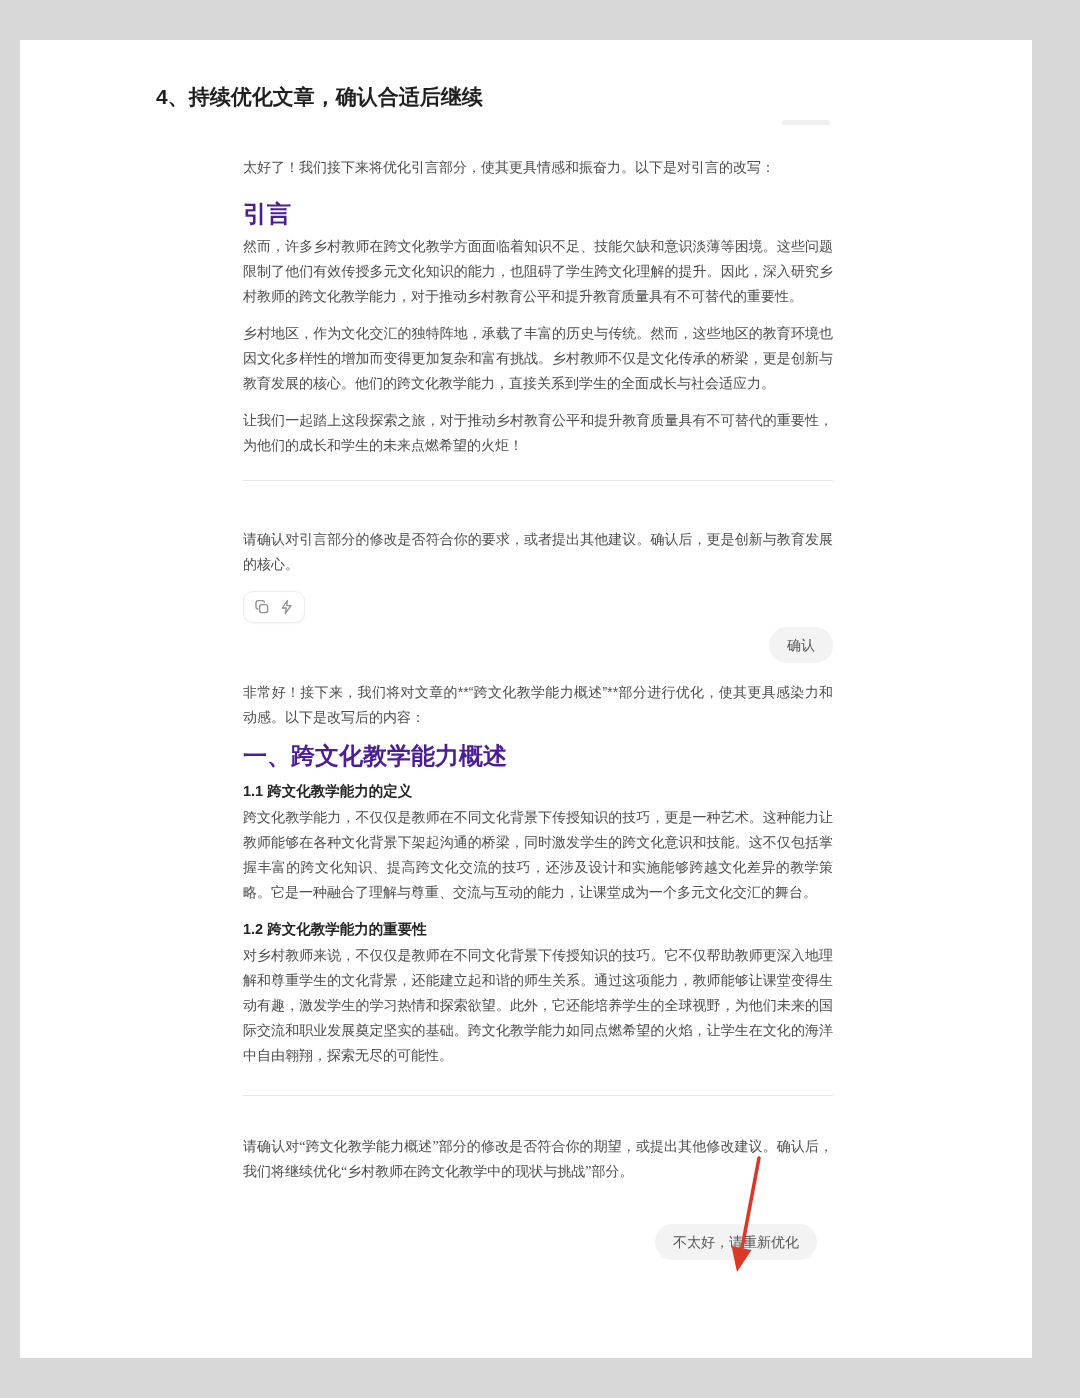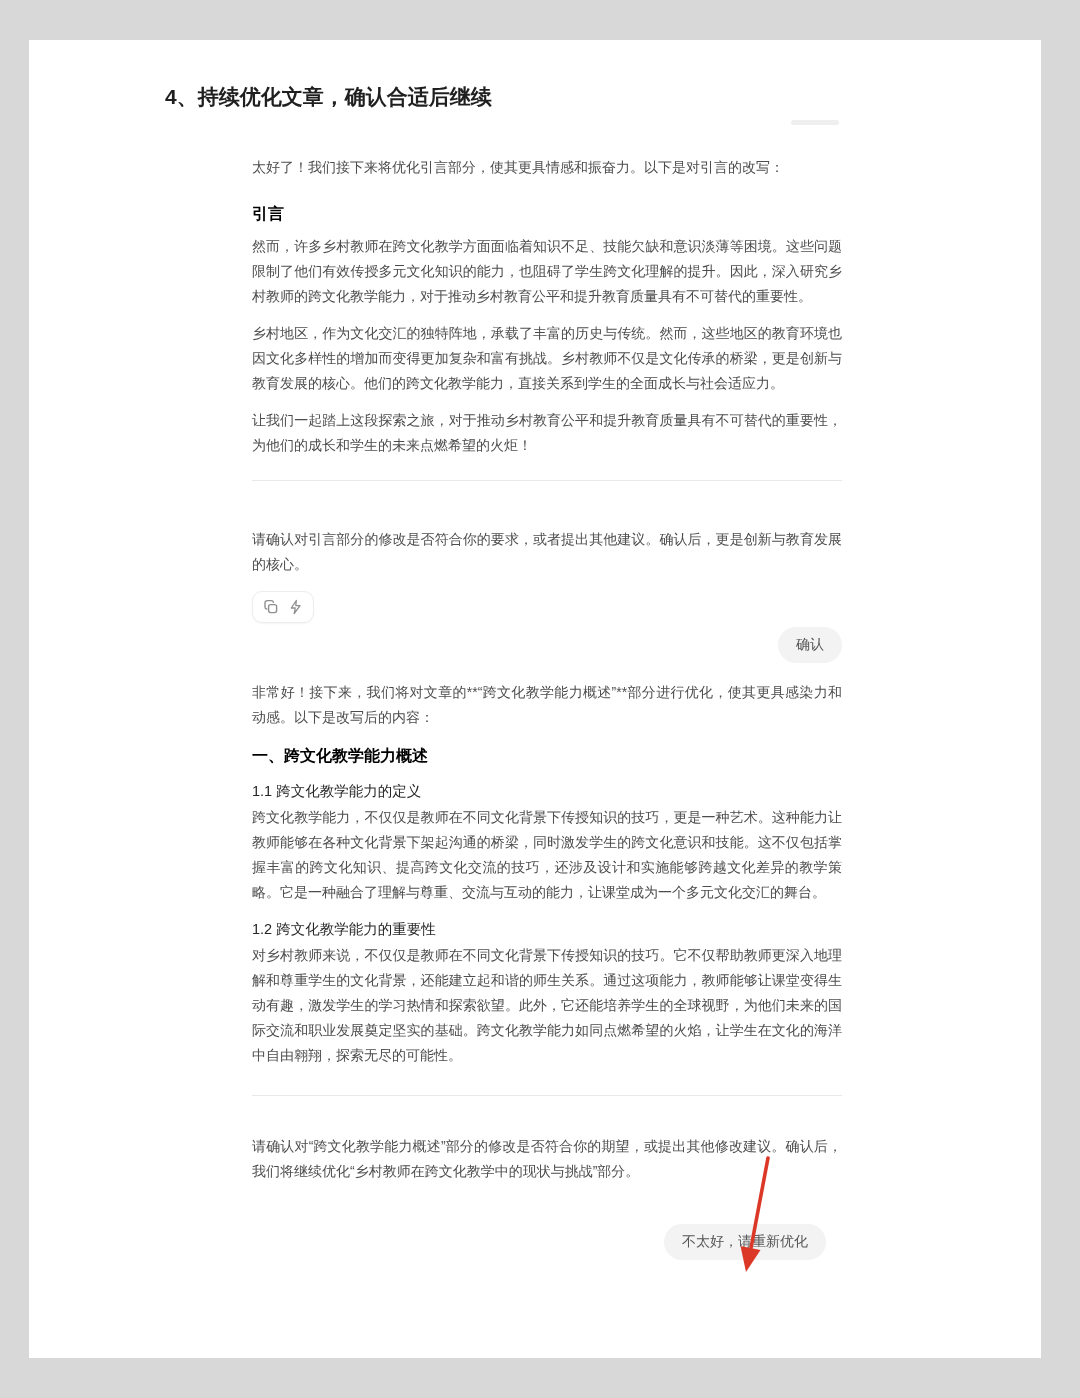--- a/index.html
+++ b/index.html
@@ -3,21 +3,21 @@
 <meta charset="utf-8">
 <style>
   * { margin:0; padding:0; box-sizing:border-box; }
   html,body { width:1080px; height:1398px; }
   body {
     position:relative;
     background:#d8d8d8;
     font-family:"Liberation Sans", sans-serif;
   }
   .page {
-    position:absolute; left:29px; top:40px;
+    position:absolute; left:20px; top:40px;
     width:1012px; height:1318px;
     background:#ffffff;
     overflow:hidden;
   }
   .h2 {
     margin-left:136px;
     font-size:21px; font-weight:bold; color:#1f1f1f;
     line-height:24px;
   }
   .h2.s4 { margin-top:45px; }
@@ -29,49 +29,49 @@
   }
   .chat {
     margin-left:223px; width:590px;
     font-size:14px; line-height:25px; color:#4d4d4d;
   }
   .chat4 { margin-top:46px; }
   .chat5 { margin-top:17px; }
   .chat p.body { text-align:justify; margin:0 0 12px 0; }
   .chat p.body:first-child { margin-top:0; }
   .h3 {
-    font-size:16px; font-weight:bold; color:#000000;
+    font-size:24px; font-weight:bold; color:#4c1d95;
     line-height:22px; margin:23px 0 9px 0;
   }
   .chat5 .h3 { margin:15px 0 9px 0; }
   .h4 {
-    font-size:14.5px; font-weight:normal; color:#262626;
+    font-size:14.5px; font-weight:bold; color:#262626;
     line-height:20px; margin:14px 0 4px 0;
   }
   hr.divider {
     border:none; border-top:1px solid #e8e8e8;
     margin:22px 0 0 0; width:100%;
   }
   hr.divider2 { margin-top:27px; }
   p.request { margin-top:46px !important; }
-  .chat5 p.request { margin-top:38px !important; }
+  .chat5 p.request { margin-top:38px !important;font-family:Liberation Serif, serif; }
   .icon-pill {
     display:inline-flex; align-items:center; gap:9px;
     margin-top:2px; height:32px; padding:0 10px;
     border:1px solid #ededed; border-radius:10px;
     background:#fff; box-shadow:0 1px 2px rgba(0,0,0,0.04);
   }
   .icon-pill .icon { display:inline-flex; cursor:pointer; }
   .btn-row { display:flex; justify-content:flex-end; margin-top:4px; }
   .btn-row.retry { margin-top:40px; }
   .pill-btn {
     height:36px; line-height:36px; padding:0 18px;
     border:none; border-radius:18px;
     background:#f3f3f4; color:#555555;
-    font-size:14px; font-family:Liberation Mono, monospace;
+    font-size:14px; font-family:Liberation Sans, sans-serif;
     cursor:pointer; white-space:nowrap;
   }
   .btn-row.retry .pill-btn { margin-right:16px; }
   .arrow-svg { position:absolute; left:705px; top:1110px; }
 </style>
 </head>
 <body>
 
 <div class="page">
 

